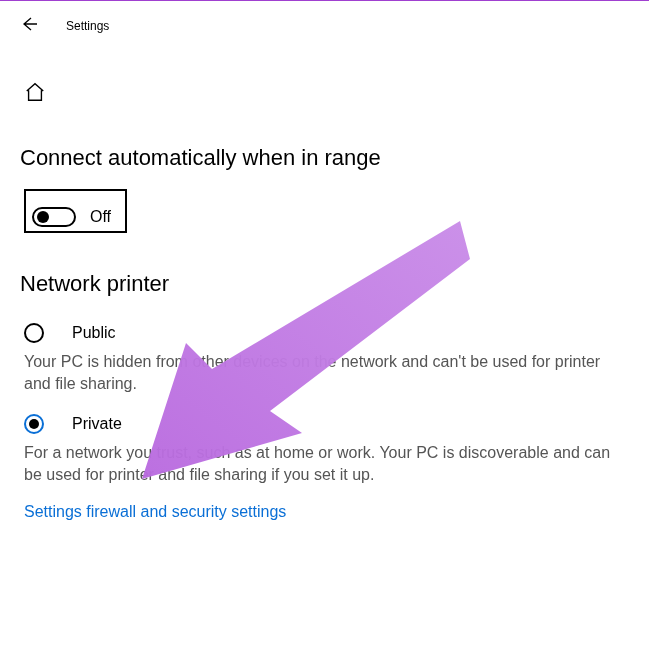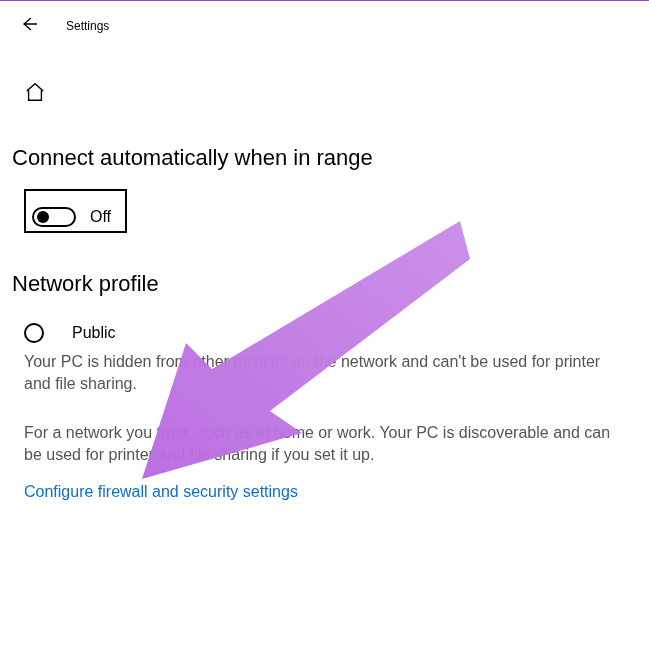--- a/index.html
+++ b/index.html
@@ -25,21 +25,21 @@
       display: flex;
       align-items: center;
       gap: 18px;
       padding: 34px 24px 4px 24px;
     }
     .home-ic { margin-top: 4px; }
     .net-name { font-size: 34px; font-weight: 400; }
     .section-title {
       font-size: 22px;
       font-weight: 400;
-      padding: 34px 24px 4px 12px;
+      padding: 34px 24px 4px 20px;
     }
     .section-title.np { padding-top: 38px; }
     .toggle-wrap {
       display: inline-flex;
       align-items: center;
       gap: 14px;
       margin: 14px 0 0 24px;
       padding: 16px 14px 4px 6px;
       border: 2px solid #000;
     }
@@ -126,35 +126,39 @@
 
 <div class="section-title">Connect automatically when in range</div>
 
 <div class="toggle-wrap">
   <div class="toggle">
       <div class="knob"></div>
     </div>
   <span class="toggle-label">Off</span>
 </div>
 
-<div class="section-title np">Network profile</div>
+<div class="section-title np">Network printer</div>
 
 <div class="profile-group">
   <div class="radio-row">
     <span class="radio"></span>
     <span class="radio-label">Public</span>
   </div>
   <div class="desc">Your PC is hidden from other devices on the network and can't be used for printer and file sharing.</div>
 </div>
 
 <div class="profile-group">
+  <div class="radio-row">
+    <span class="radio selected"></span>
+    <span class="radio-label">Private</span>
+  </div>
   <div class="desc">For a network you trust, such as at home or work. Your PC is discoverable and can be used for printer and file sharing if you set it up.</div>
 </div>
 
-<span class="link">Configure firewall and security settings</span>
+<span class="link">Settings firewall and security settings</span>
 
 <svg class="arrow-overlay" width="340" height="280" viewBox="0 0 340 280" style="left:130px; top:220px;">
   <defs>
     <linearGradient id="ag" x1="1" y1="0" x2="0" y2="1">
       <stop offset="0" stop-color="#C98CE8"></stop>
       <stop offset="1" stop-color="#B96ADF"></stop>
     </linearGradient>
   </defs>
   <polygon points="330,0 340,38 140,190 172,212 12,258 56,122 82,148" fill="url(#ag)" opacity="0.96"></polygon>
 </svg>

